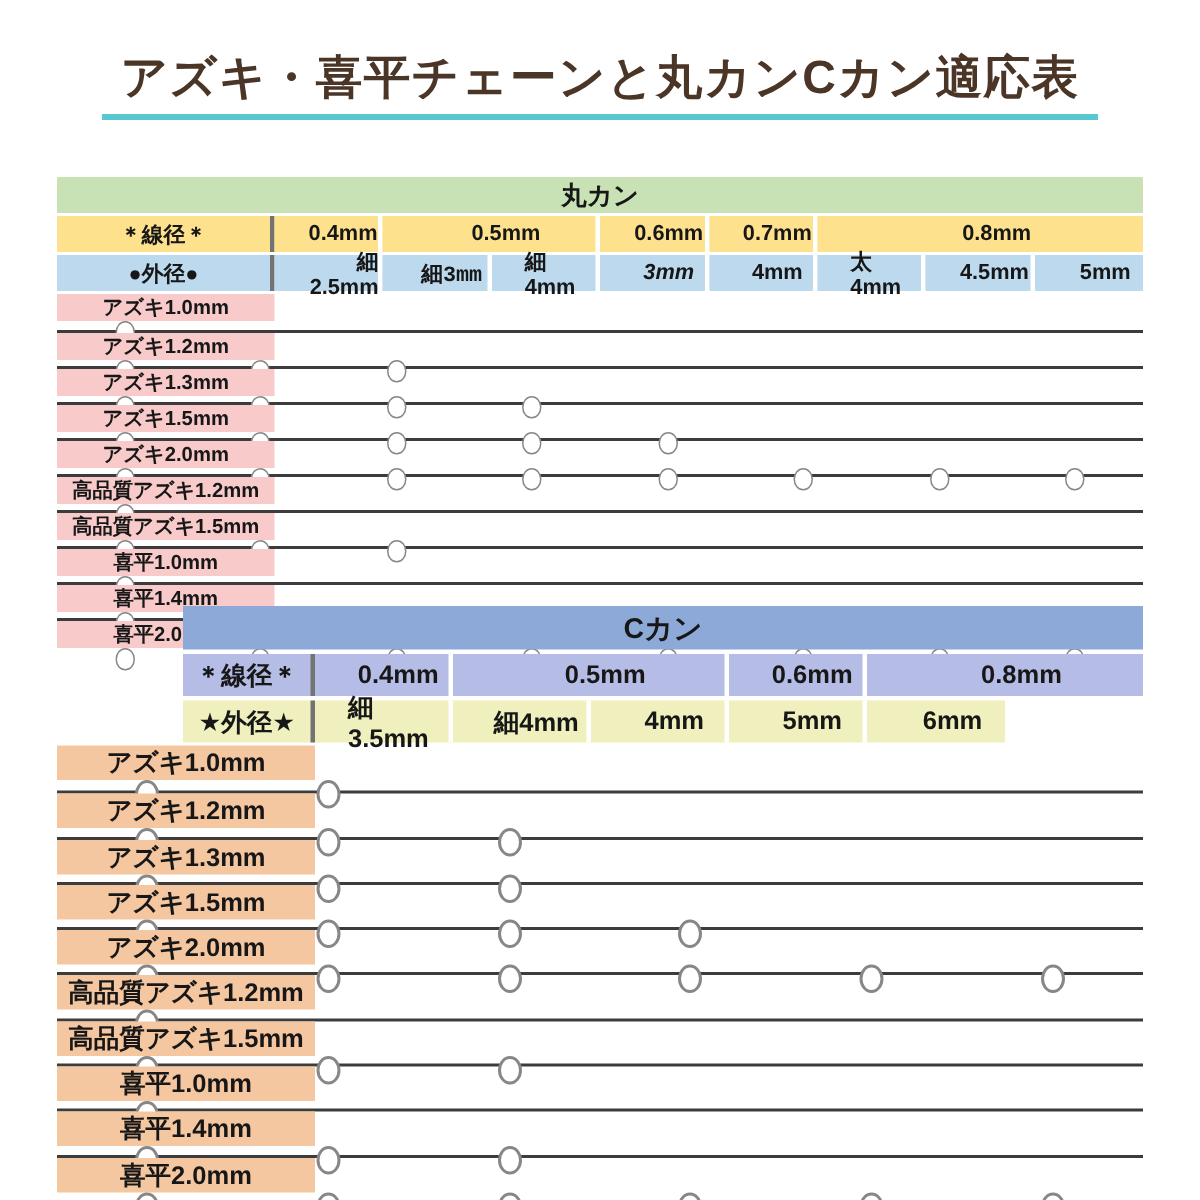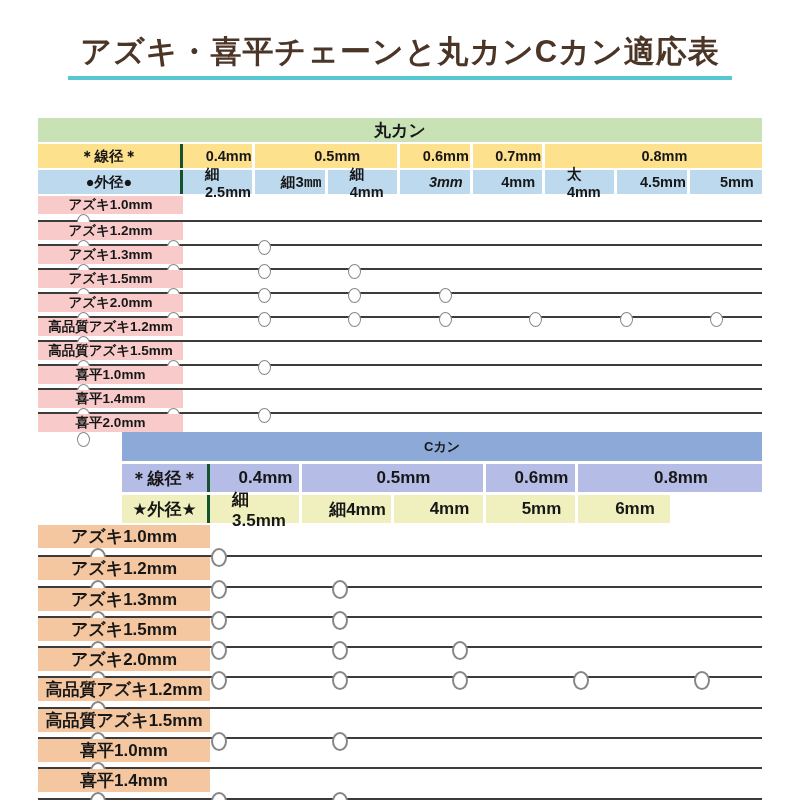--- a/index.html
+++ b/index.html
@@ -12,21 +12,21 @@
   .page{position:relative;width:800px;height:800px;background:#ffffff;overflow:hidden;
         font-family:"Liberation Sans","DejaVu Sans",sans-serif;font-weight:bold;color:var(--text);}
   
   .title-wrap{position:absolute;top:14px;left:0;width:100%;text-align:center;}
   .title{display:inline-block;margin:17px;font-size:31px;letter-spacing:1px;color:var(--title-text);
          border-bottom:4px solid var(--title-underline);padding:0 12px 3px 12px;font-weight:bold;}
   
   .tbl{position:absolute;left:38px;width:724px;}
   .bar{display:flex;align-items:center;justify-content:center;}
   .hrow{display:flex;}
-  .hlabel{display:flex;align-items:center;justify-content:center;box-sizing:border-box;border-right:3px solid #14532d;}
+  .hlabel{display:flex;align-items:center;justify-content:center;box-sizing:border-box;border-right:3px solid #737373;}
   .hcells{flex:1;display:flex;}
   .hcell{display:flex;align-items:center;justify-content:center;box-sizing:border-box;padding-left:22px;}
   .hcell:not(:last-child){border-right:3px solid #fff;}
   .brow{display:flex;box-sizing:border-box;flex-direction:column;}
   .brow + .brow{border-top:2px solid var(--row-divider);}
   .blabel{display:flex;align-items:center;justify-content:center;box-sizing:border-box;}
   .bdata{flex:1;display:flex;}
   .bcell{flex:1;display:flex;align-items:center;justify-content:center;}
   .mark{display:block;background:#fff;border-radius:50%;box-sizing:border-box;}
   
@@ -34,21 +34,21 @@
   .t1 .bar{height:24px;margin-bottom:2px;background:var(--maru-header-bg);font-size:17px;}
   .t1 .hrow{height:24px;margin-bottom:2px;}
   .t1 .wire-row .hlabel,.t1 .wire-row .hcell{background:var(--maru-wire-bg);}
   .t1 .outer-row .hlabel,.t1 .outer-row .hcell{background:var(--maru-outer-bg);}
   .t1 .hlabel{width:145px;}
   .t1 .brow{height:24px;}
   .t1 .blabel{width:145px;background:var(--maru-row-label-bg);font-size:13.5px;}
   .t1 .mark{width:13px;height:15px;border:1.6px solid var(--circle-outline);}
   
   .t2{top:404px;font-size:17px;}
-  .t2 .bar{height:29px;margin-bottom:3px;margin-left:84px;background:var(--c-header-bg);font-size:13px;margin-top:28px;}
+  .t2 .bar{height:29px;margin-bottom:3px;margin-left:84px;background:var(--c-header-bg);font-size:19px;}
   .t2 .hrow{height:28px;margin-left:84px;}
   .t2 .wire-row{margin-bottom:3px;}
   .t2 .outer-row{margin-bottom:2px;}
   .t2 .wire-row .hlabel,.t2 .wire-row .hcell{background:var(--c-wire-bg);}
   .t2 .outer-row .hlabel,.t2 .outer-row .hcell{background:var(--c-outer-bg);}
   .t2 .hlabel{width:88px;}
   .t2 .brow{height:30.3px;}
   .t2 .brow + .brow{border-top:2.5px solid var(--row-divider);}
   .t2 .blabel{width:172px;background:var(--c-row-label-bg);}
   .t2 .mark{width:16px;height:19px;border:2px solid var(--circle-outline);}
@@ -70,21 +70,21 @@
           <div class="hcell" style="width: 12.5%;">0.4mm</div>
           <div class="hcell" style="width: 25%;">0.5mm</div>
           <div class="hcell" style="width: 12.5%;">0.6mm</div>
           <div class="hcell" style="width: 12.5%;">0.7mm</div>
           <div class="hcell" style="width: 37.5%;">0.8mm</div>
         </div>
     </div>
     <div class="hrow outer-row">
       <div class="hlabel">●外径●</div>
       <div class="hcells outer-cells">
-          <div class="hcell" style="width: 12.5%;">細2.5mm</div>
+          <div class="hcell" style="width: 12.5%; text-align: right;">細2.5mm</div>
           <div class="hcell" style="width: 12.5%; font-family: Liberation Mono, monospace;">細3mm</div>
           <div class="hcell" style="width: 12.5%;">細4mm</div>
           <div class="hcell" style="width: 12.5%; font-style: italic;">3mm</div>
           <div class="hcell" style="width: 12.5%;">4mm</div>
           <div class="hcell" style="width: 12.5%;">太4mm</div>
           <div class="hcell" style="width: 12.5%;">4.5mm</div>
           <div class="hcell" style="width: 12.5%;">5mm</div>
         </div>
     </div>
     <div class="tbody">

